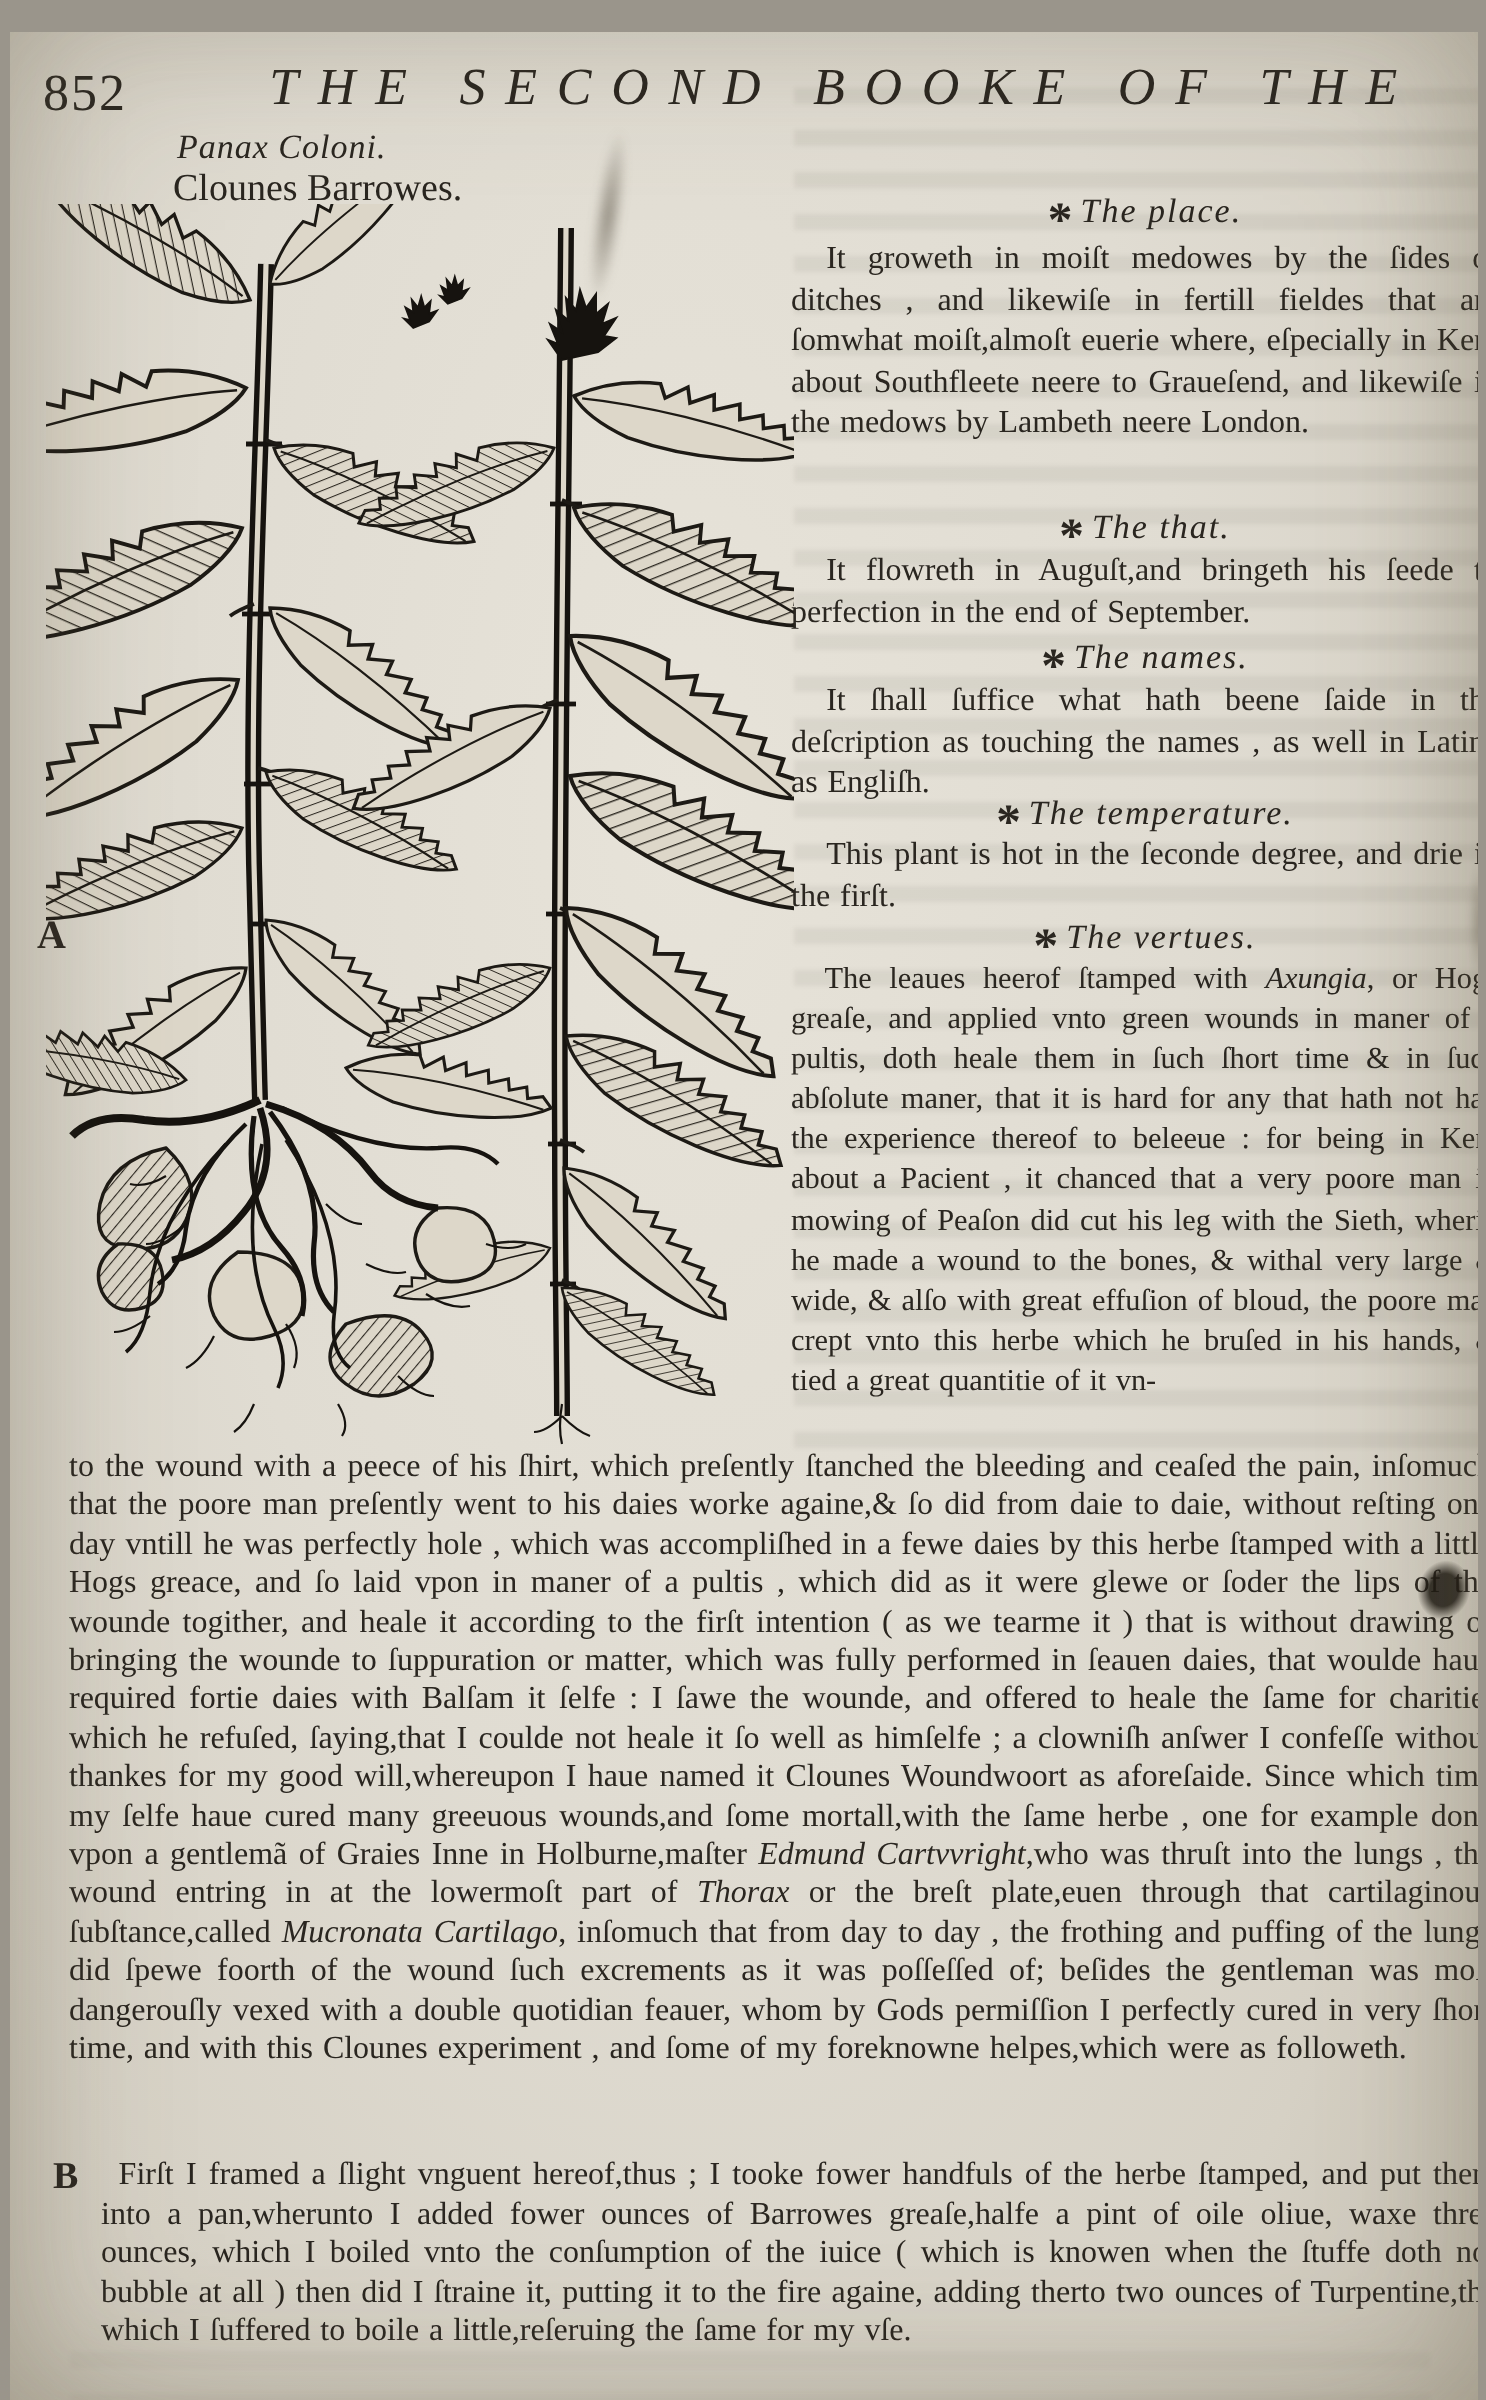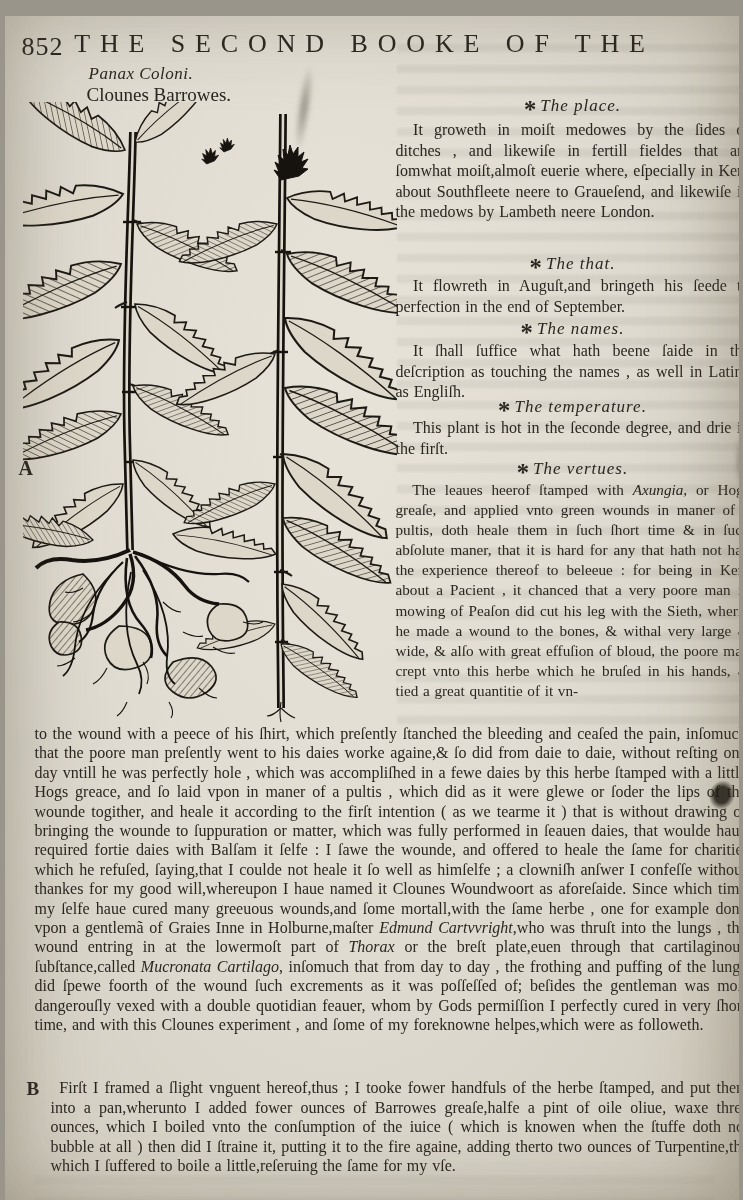--- a/index.html
+++ b/index.html
@@ -13,22 +13,22 @@
   .vignette{position:absolute;inset:0;pointer-events:none;
     box-shadow:inset 0 0 90px rgba(96,86,64,.28), inset 0 -25px 60px rgba(96,86,64,.18);}
   
   .ghost{position:absolute;pointer-events:none;filter:blur(1.1px);
     background:repeating-linear-gradient(180deg, rgba(66,58,44,.065) 0 8px, rgba(66,58,44,0) 8px 21px);}
   .stain{position:absolute;pointer-events:none;border-radius:50%;}
   .s1{background:radial-gradient(closest-side,#17130d 0%, #17130d 55%, rgba(23,19,13,0) 100%);opacity:.85;}
   .s2{background:radial-gradient(closest-side, rgba(70,62,48,.5), rgba(70,62,48,0));filter:blur(2px);}
 
   .pageno{position:absolute;left:17px;top:16px;font-size:26px;letter-spacing:1px;}
-  .runhead{position:absolute;left:16px;right:30px;top:13px;text-align:center;
-    font-size:26px;letter-spacing:.38em;white-space:nowrap;font-weight:500;}
+  .runhead{position:absolute;left:16px;right:30px;top:13px;text-align:right;
+    font-size:26px;letter-spacing:.38em;white-space:nowrap;font-weight:500;font-style:italic;}
   .cap-lat{position:absolute;left:84px;top:48px;font-style:italic;font-size:17px;letter-spacing:.5px;}
   .cap-eng{position:absolute;left:82px;top:68px;font-size:19px;}
 
   .marker{position:absolute;font-size:20px;font-weight:bold;}
   .mA{left:14px;top:441px;}
   .mB{left:22px;top:1062px;font-size:19px;}
 
   .colblock{position:absolute;left:391px;width:354px;}
   .fullblock{position:absolute;left:30px;width:712px;}
   .head{position:absolute;left:391px;width:354px;text-align:center;font-size:17px;white-space:nowrap;}

